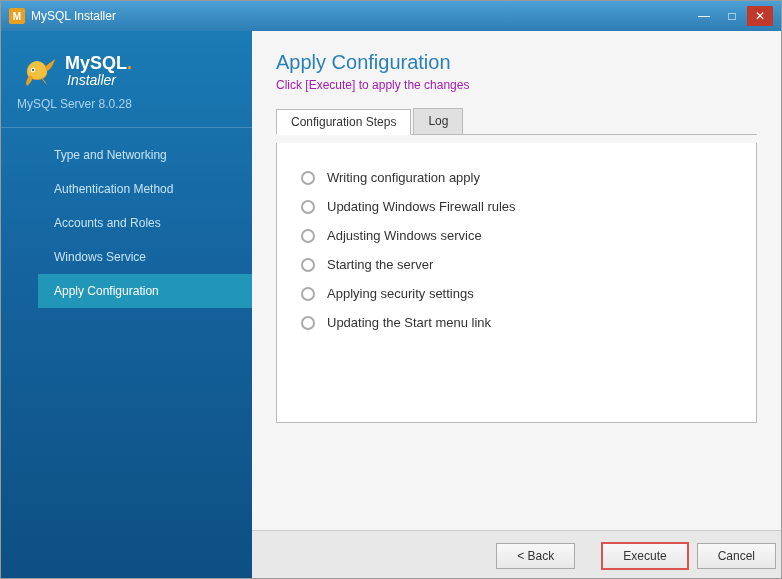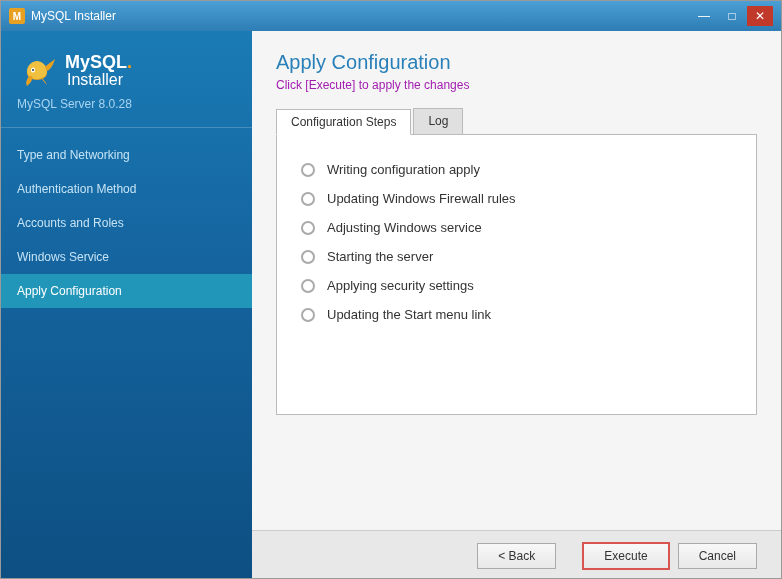--- a/index.html
+++ b/index.html
@@ -94,33 +94,35 @@
     }
     .mysql-text {
       color: white;
       font-size: 18px;
       font-weight: bold;
       line-height: 1;
     }
     .mysql-text .dot { color: #f90; }
     .installer-text {
       color: white;
-      font-size: 16px;
+      font-size: 14px;
       margin-left: 2px;
+      font-style: italic;
     }
     .server-version {
       color: #a8d4f0;
       font-size: 12px;
       margin-top: 6px;
     }
 
     
     .sidebar-nav {
       flex: 1;
       padding-top: 10px;
+      margin-left: 37px;
     }
     .nav-item {
       padding: 10px 16px;
       color: #c5e3f5;
       font-size: 12px;
       cursor: pointer;
       display: flex;
       align-items: center;
     }
     .nav-item.active {
@@ -152,21 +154,21 @@
     .page-subtitle {
       font-size: 12px;
       color: #a21caf;
       margin-bottom: 16px;
     }
 
     
     .tabs-container {
       display: flex;
       border-bottom: 1px solid #bbb;
-      margin-bottom: 0;
+      margin-bottom: 8px;
     }
     .tab {
       padding: 5px 14px;
       font-size: 12px;
       cursor: pointer;
       background: #e0e0e0;
       border: 1px solid #bbb;
       border-bottom: none;
       margin-right: 2px;
       color: #333;
@@ -208,21 +210,21 @@
     .step-label-highlight { color: #2980b9; }
 
     
     .footer {
       height: 50px;
       background: #e8e8e8;
       border-top: 1px solid #ccc;
       display: flex;
       align-items: center;
       justify-content: flex-end;
-      padding: 0 24px;
+      padding: 0 5px;
       gap: 8px;
     }
     .footer-btn {
       padding: 5px 20px;
       font-size: 12px;
       cursor: pointer;
       border: 1px solid #aaa;
       background: linear-gradient(to bottom, #f8f8f8, #e8e8e8);
       color: #333;
       min-width: 70px;

